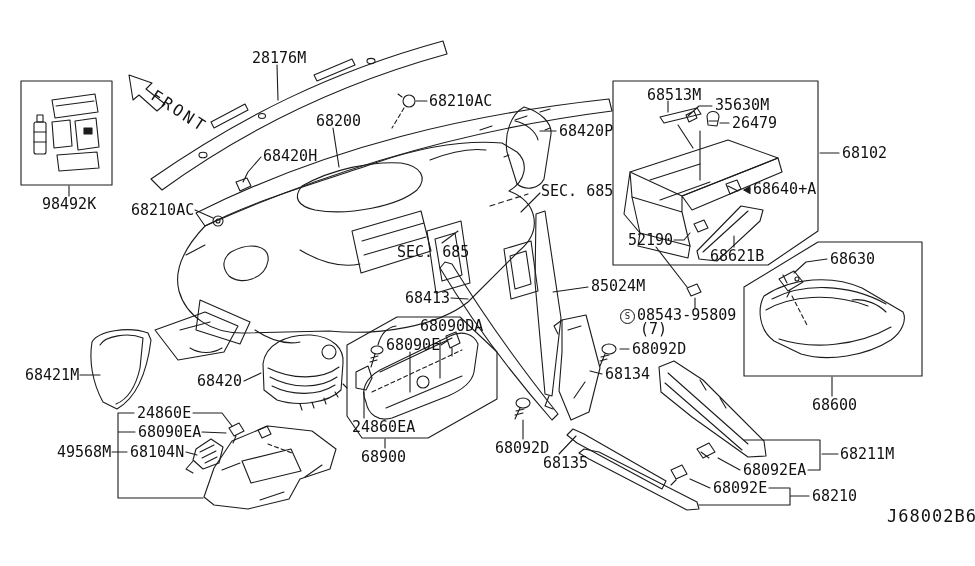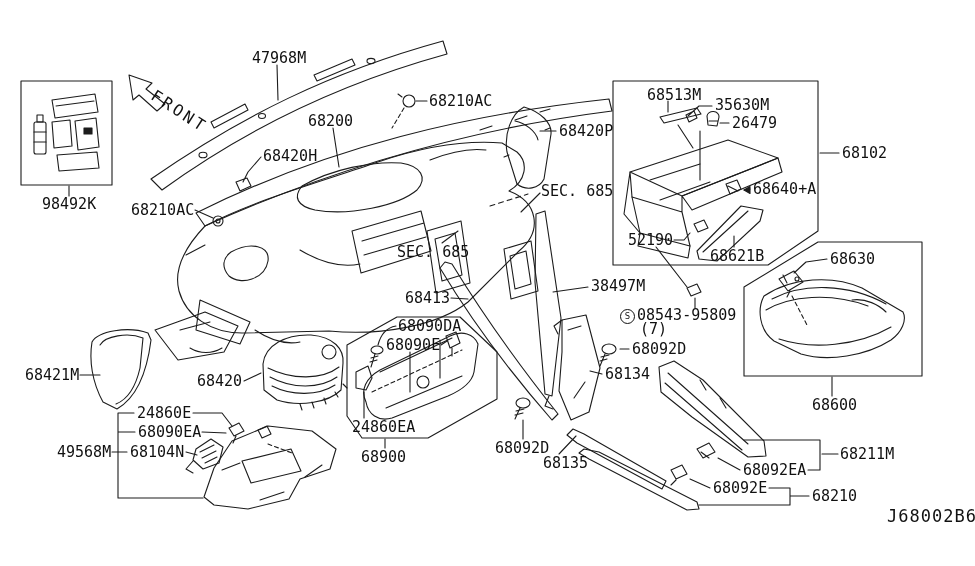--- a/index.html
+++ b/index.html
@@ -198,44 +198,44 @@
     <path d="M584,449 L599,452 L697,502 L699,509 L687,510 L589,459 L579,453 Z"></path>
     <path d="M559,454 L576,436"></path>
     <path d="M697,449 l12,-6 l6,9 l-12,6 Z M701,452 l8,6 M740,470 L718,458"></path>
     <path d="M671,470 l11,-5 l5,9 l-11,5 Z M676,480 l-5,5 M710,488 L690,479"></path>
     <path d="M769,488 H790 M790,488 V505 M790,505 H699 M790,496 H809"></path>
   </g>
 </svg>
 
   <div class="front">FRONT</div>
 
-  <div class="lbl" style="left:252px;top:51px">47968M</div>
+  <div class="lbl" style="left:252px;top:51px">28176M</div>
   <div class="lbl" style="left:42px;top:197px">98492K</div>
   <div class="lbl" style="left:131px;top:203px">68210AC</div>
   <div class="lbl" style="left:263px;top:149px">68420H</div>
-  <div class="lbl" style="left:308px;top:114px">68200</div>
+  <div class="lbl" style="left:316px;top:114px">68200</div>
   <div class="lbl" style="left:429px;top:94px">68210AC</div>
   <div class="lbl" style="left:559px;top:124px">68420P</div>
   <div class="lbl" style="left:541px;top:184px">SEC. 685</div>
   <div class="lbl" style="left:647px;top:88px">68513M</div>
   <div class="lbl" style="left:715px;top:98px">35630M</div>
   <div class="lbl" style="left:732px;top:116px">26479</div>
   <div class="lbl" style="left:842px;top:146px">68102</div>
   <div class="lbl" style="left:753px;top:182px">68640+A</div>
   <div class="lbl" style="left:628px;top:233px">52190</div>
   <div class="lbl" style="left:710px;top:249px">68621B</div>
   <div class="lbl" style="left:830px;top:252px">68630</div>
-  <div class="lbl" style="left:591px;top:279px">38497M</div>
+  <div class="lbl" style="left:591px;top:279px">85024M</div>
   <div class="lbl" style="left:397px;top:245px">SEC. 685</div>
   <div class="lbl" style="left:405px;top:291px">68413</div>
   <div class="lbl" style="left:620px;top:308px"><span class="sc">S</span><span>08543-95809</span></div>
   <div class="lbl" style="left:640px;top:322px">(7)</div>
   <div class="lbl" style="left:632px;top:342px">68092D</div>
   <div class="lbl" style="left:605px;top:367px">68134</div>
-  <div class="lbl" style="left:398px;top:319px">68090DA</div>
+  <div class="lbl" style="left:420px;top:319px">68090DA</div>
   <div class="lbl" style="left:386px;top:338px">68090E</div>
   <div class="lbl" style="left:25px;top:368px">68421M</div>
   <div class="lbl" style="left:197px;top:374px">68420</div>
   <div class="lbl" style="left:137px;top:406px">24860E</div>
   <div class="lbl" style="left:138px;top:425px">68090EA</div>
   <div class="lbl" style="left:57px;top:445px">49568M</div>
   <div class="lbl" style="left:130px;top:445px">68104N</div>
   <div class="lbl" style="left:352px;top:420px">24860EA</div>
   <div class="lbl" style="left:361px;top:450px">68900</div>
   <div class="lbl" style="left:495px;top:441px">68092D</div>

